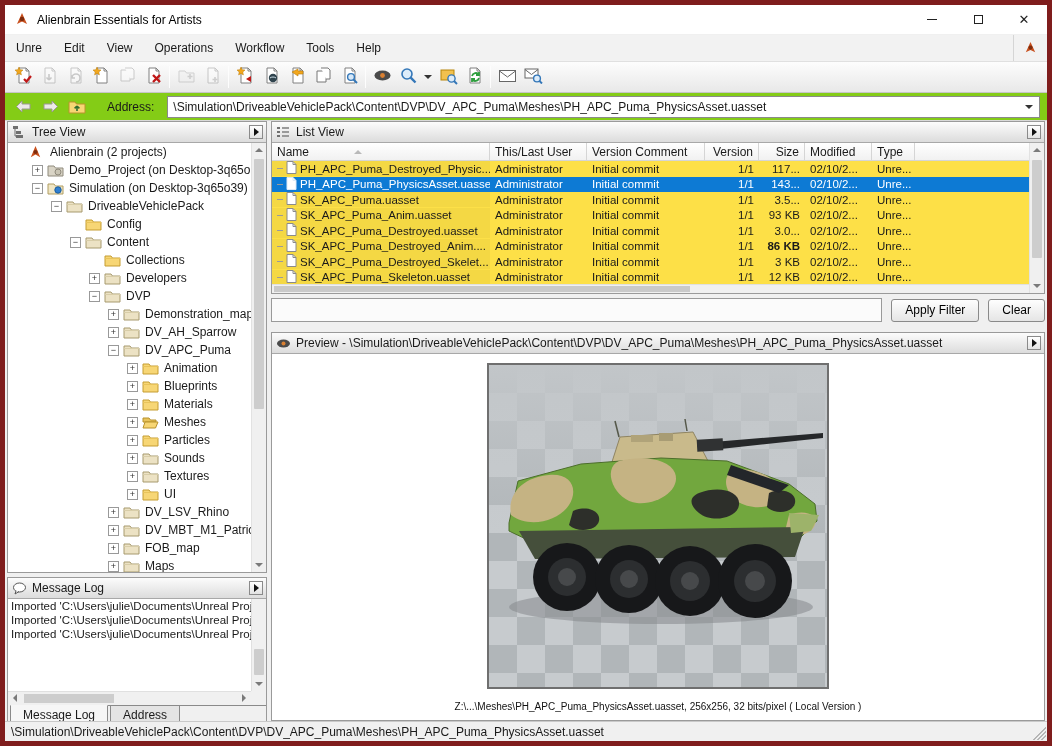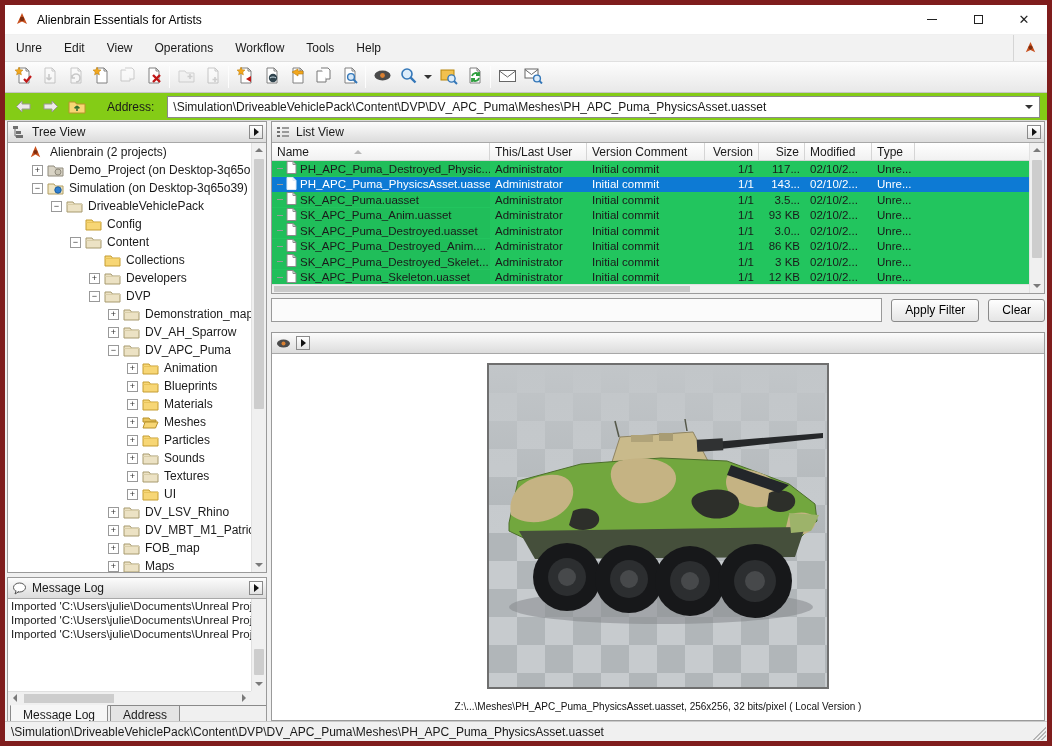--- a/index.html
+++ b/index.html
@@ -68,21 +68,21 @@
   .tri-lf{width:0;height:0;border-top:4px solid transparent;border-bottom:4px solid transparent;border-right:4px solid #7a7a7a}
   .tri-rt{width:0;height:0;border-top:4px solid transparent;border-bottom:4px solid transparent;border-left:4px solid #7a7a7a}
   .sb-thumb{position:absolute;left:2px;right:2px;background:#cdcdcd;border-radius:1px}
 
   
   .list-panel{top:0;left:0;right:0;height:173px}
   .list-colhdr{position:absolute;top:21px;left:0;right:15px;height:18px;display:flex;background:#fff;border-bottom:1px solid #d5d5d5}
   .col-cell{border-right:1px solid #d5d5d5;background:linear-gradient(#ffffff,#f1f1f1);padding:2px 5px;display:flex;align-items:center;white-space:nowrap;overflow:hidden}
   .col-fill{flex:1;border-right:none;background:linear-gradient(#ffffff,#f1f1f1)}
   .sort-asc{width:0;height:0;border-left:4px solid transparent;border-right:4px solid transparent;border-bottom:4px solid #b9b9b9;margin-left:45px}
-  .list-rows{position:absolute;top:39px;left:0;right:15px;height:124px;overflow:hidden;background:#22c55e}
+  .list-rows{position:absolute;top:39px;left:0;right:15px;height:124px;overflow:hidden;background:#fde047}
   .list-row{height:15.5px;display:flex;align-items:center;font-size:11.5px}
   .cell{padding:0 5px;white-space:nowrap;overflow:hidden;flex:none}
   .cell.num{text-align:right;justify-content:flex-end}
   .cell-name{display:flex;align-items:center;gap:3px;background:rgba(0,0,0,.035)}
   .list-row.selected{background:#0d7ad4;color:#fff}
   .list-row.selected .cell-name{background:#0d7ad4}
   .row-dash{width:6px;height:1px;background:#9a9a9a;flex:none}
   .list-hscroll{position:absolute;left:0;right:15px;bottom:0;height:9px;background:#f0f0f0;border-top:1px solid #e0e0e0}
   .list-hthumb{position:absolute;top:1px;bottom:1px;left:2px;width:55%;background:#c9c9c9}
   .list-vscroll{position:absolute;top:21px;right:0;width:15px;bottom:0;background:#f0f0f0;border-left:1px solid #e2e2e2}
@@ -719,21 +719,21 @@
               <span class="row-dash"></span>
               <span><svg width="11" height="13" viewBox="0 0 11 13">
                   <path d="M1 .5 h6 l3 3 v9 H1 Z" fill="#fff" stroke="#8a8a8a"></path>
                   <path d="M7 .5 v3 h3" fill="none" stroke="#8a8a8a"></path>
                 </svg></span>
               <span>SK_APC_Puma_Destroyed_Anim....</span>
             </div>
             <div class="cell" style="width:97px;">Administrator</div>
             <div class="cell" style="width:118px;">Initial commit</div>
             <div class="cell num" style="width:54px;text-align:right;">1/1</div>
-            <div class="cell num" style="width:46px;text-align:right;">86 KB</div>
+            <div class="cell num" style="width:46px;text-align:right;font-weight:bold;">86 KB</div>
             <div class="cell" style="width:67px;">02/10/2...</div>
             <div class="cell" style="width:43px;">Unre...</div>
           </div>
           <div class="list-row">
             <div class="cell cell-name" style="width:218px">
               <span class="row-dash"></span>
               <span><svg width="11" height="13" viewBox="0 0 11 13">
                   <path d="M1 .5 h6 l3 3 v9 H1 Z" fill="#fff" stroke="#8a8a8a"></path>
                   <path d="M7 .5 v3 h3" fill="none" stroke="#8a8a8a"></path>
                 </svg></span>
@@ -784,20 +784,21 @@
     </div>
 
     <div class="panel preview-panel">
       <div class="panel-header">
         <span class="hdr-ico">
           <svg width="15" height="11" viewBox="0 0 15 11">
               <ellipse cx="7.5" cy="5.5" rx="6.5" ry="4" fill="#4a4a4a"></ellipse>
               <circle cx="7.5" cy="5.5" r="2" fill="#d98032"></circle>
             </svg>
         </span>
+        <span class="panel-title">Preview - \Simulation\DriveableVehiclePack\Content\DVP\DV_APC_Puma\Meshes\PH_APC_Puma_PhysicsAsset.uasset</span>
         <span class="panel-arrow-btn">
             <span class="tri-right"></span>
           </span>
       </div>
       <div class="preview-body">
         <div class="preview-img">
           <svg width="338" height="322" viewBox="0 0 338 322">
             <defs>
               <pattern id="checker" width="56" height="56" patternUnits="userSpaceOnUse">
                 <rect width="56" height="56" fill="#c7cbce"></rect>

